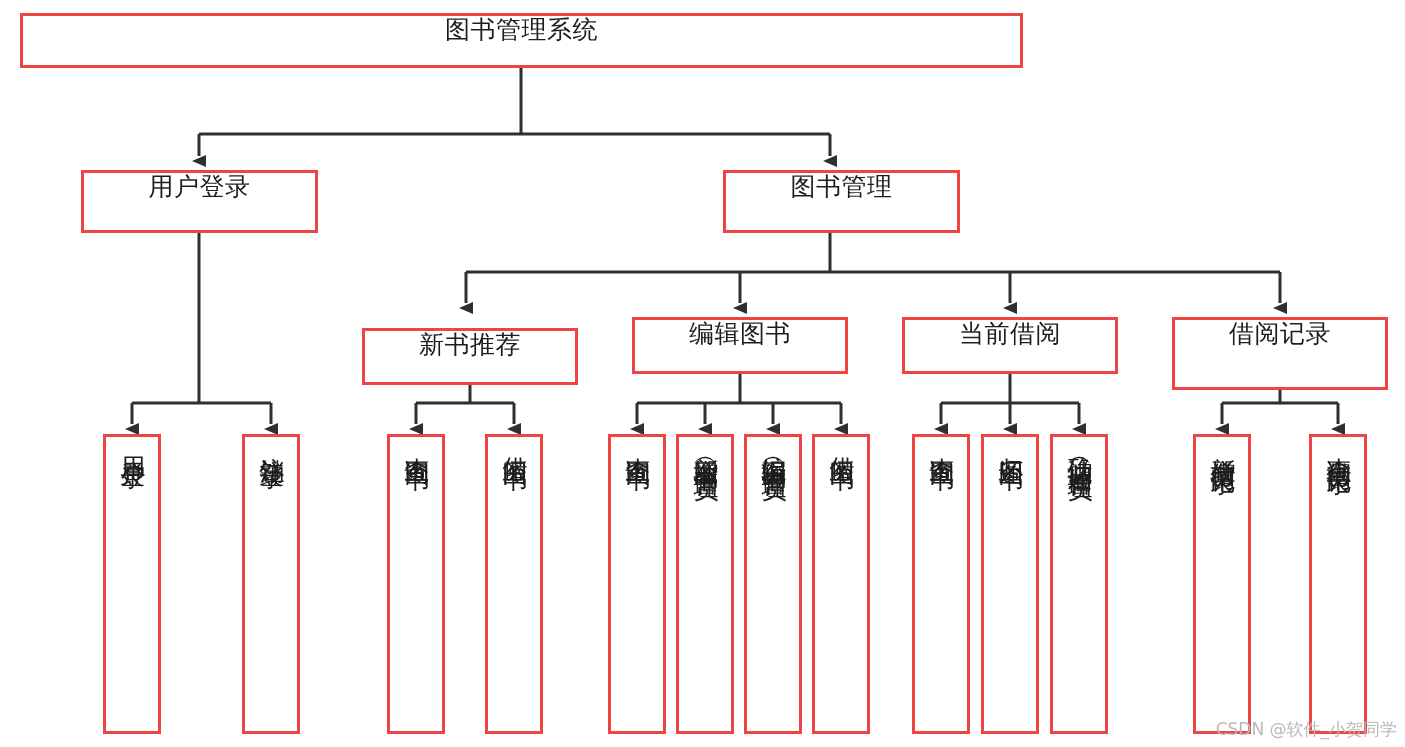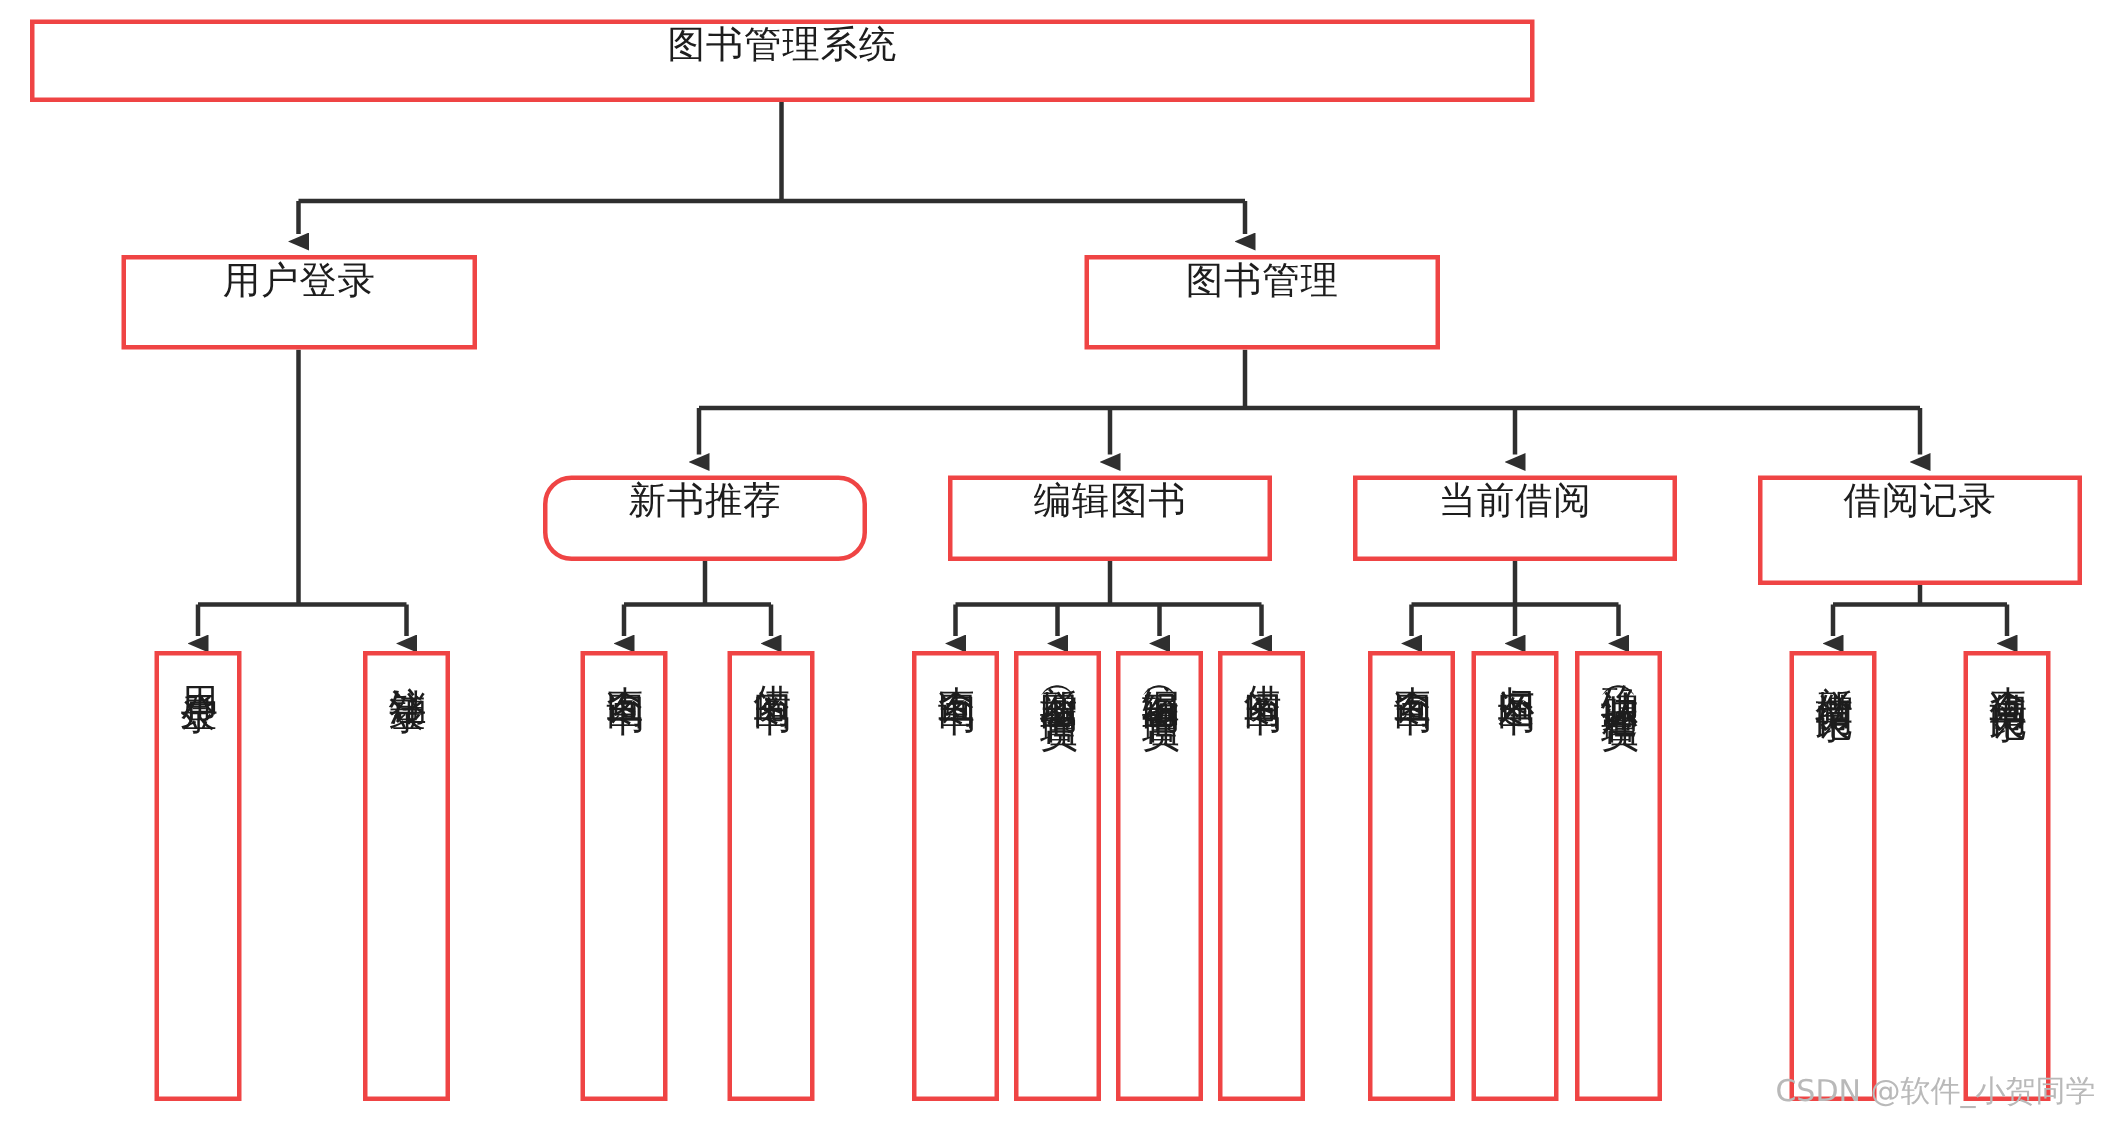--- a/index.html
+++ b/index.html
@@ -52,21 +52,21 @@
     text-orientation: upright;
     white-space: normal;
     letter-spacing: 3px;
     font-size: 25px;
     max-height: 100%;
   }
   .watermark {
     position: absolute;
     right: 8px;
     bottom: 6px;
-    font-size: 20px;
+    font-size: 17px;
     color: #b9b9b9;
     white-space: nowrap;
     user-select: none;
   }
 </style>
 </head>
 <body>
 
 <div id="canvas">
 
@@ -124,21 +124,21 @@
     <span class="node-label">图书管理系统</span>
   </div>
 
   <div class="node level-1" style="left:81px; top:170px; width:237px; height:63px;">
     <span class="node-label">用户登录</span>
   </div>
   <div class="node level-1" style="left:711px; top:170px; width:237px; height:63px;margin-left:12px;">
     <span class="node-label">图书管理</span>
   </div>
 
-  <div class="node level-2" style="left:362px; top:317px; width:216px; height:57px;border-radius:19px;">
+  <div class="node level-2" style="left:362px; top:328px; width:216px; height:57px;">
     <span class="node-label">新书推荐</span>
   </div>
   <div class="node level-2" style="left:632px; top:317px; width:216px; height:57px;">
     <span class="node-label">编辑图书</span>
   </div>
   <div class="node level-2" style="left:902px; top:317px; width:216px; height:57px;">
     <span class="node-label">当前借阅</span>
   </div>
   <div class="node level-2" style="left:1172px; top:317px; width:216px; height:73px;">
     <span class="node-label">借阅记录</span>

